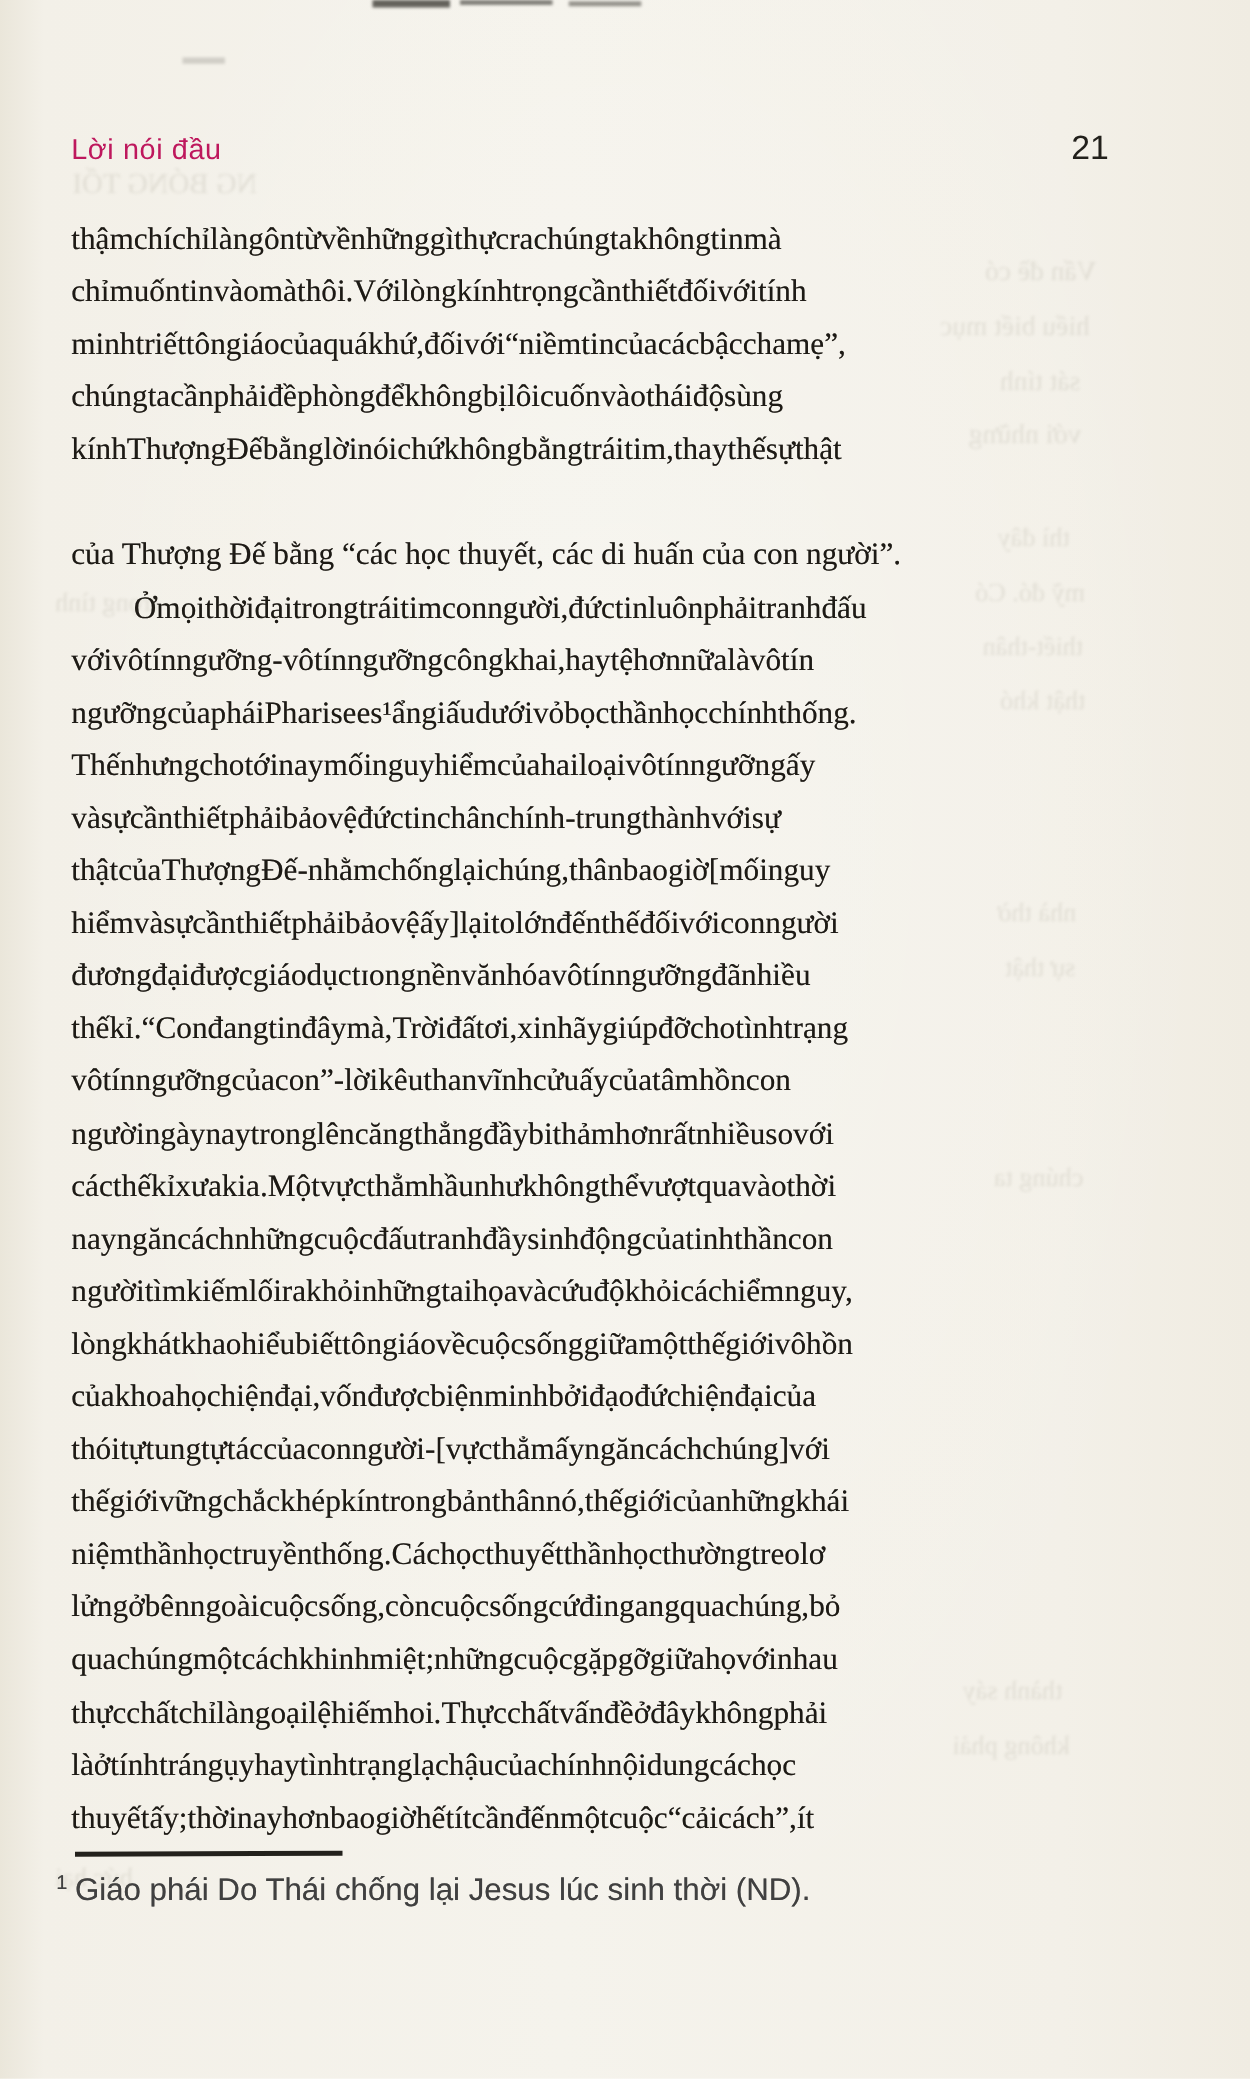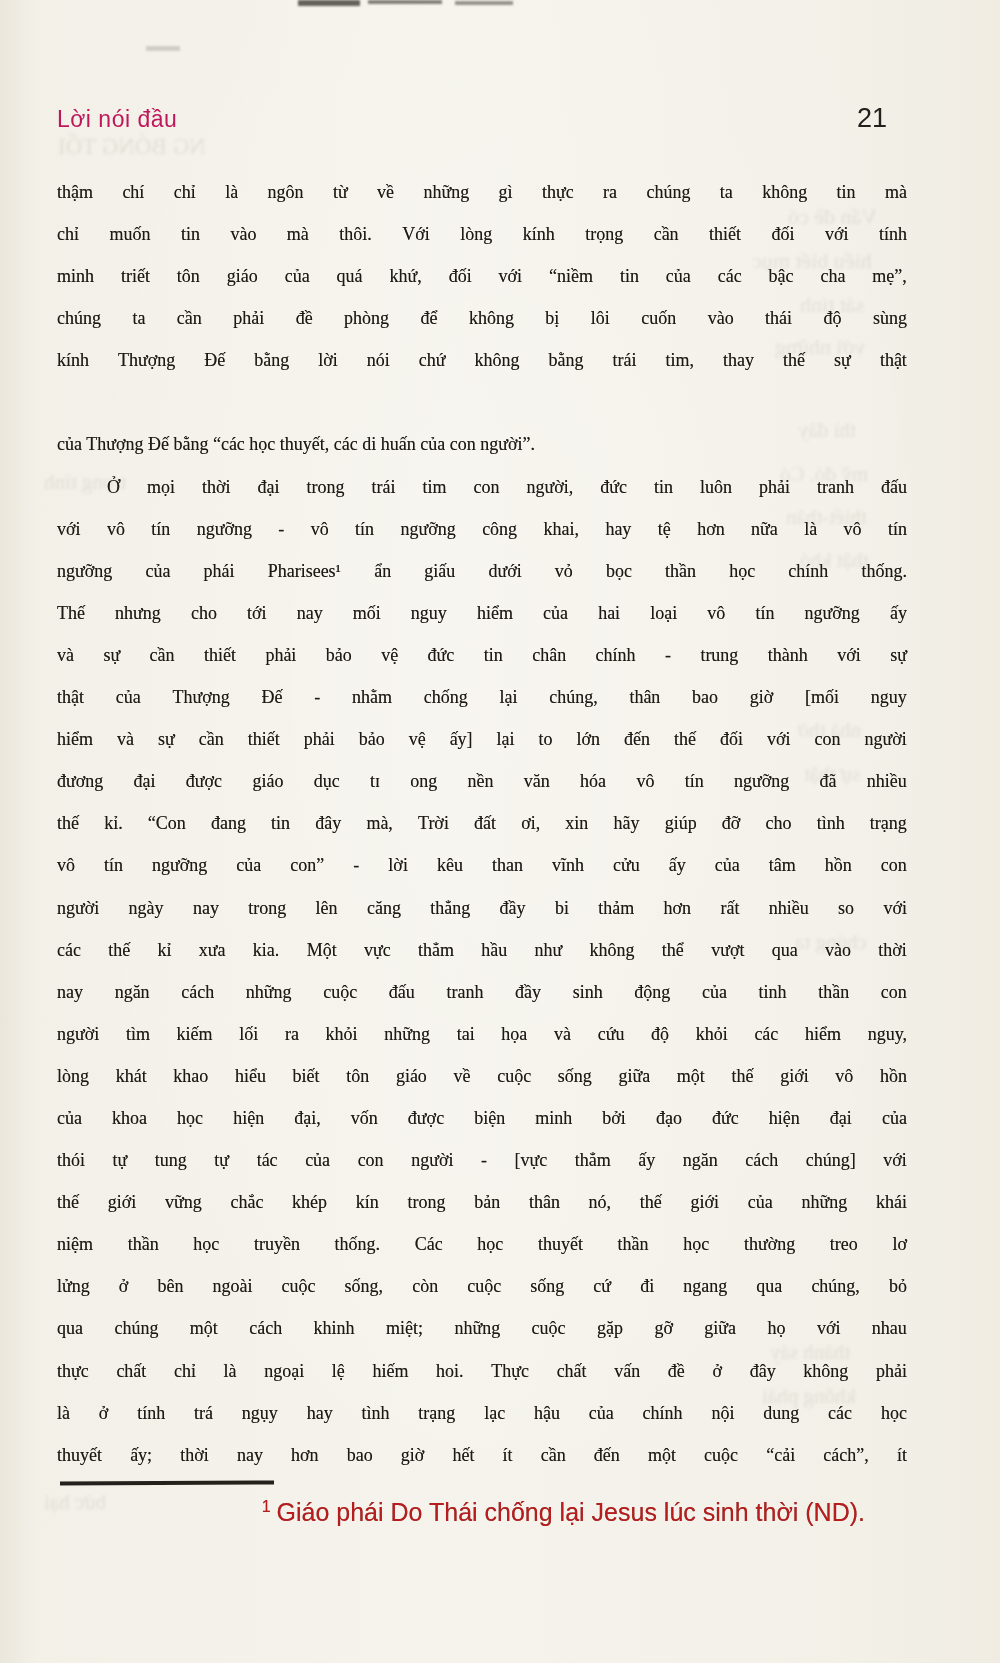--- a/index.html
+++ b/index.html
@@ -26,41 +26,40 @@
     position: absolute; right: 113px; top: 103px;
     font-family: Liberation Sans, sans-serif;
     font-size: 27px; line-height: 30px; color: #22201b;
   }
 
   
   .body-text {
     position: absolute; left: 57px; top: 171px; width: 850px;
   }
   .line {
-    display: flex; justify-content: space-between;
+    display: flex; 
     height: 42.1px; line-height: 42.1px;
-    font-size: 18px; white-space: nowrap;
+    font-size: 25px; white-space: nowrap;
     text-shadow: 0 0 0.5px rgba(24,20,14,0.55);
   }
   .line span { display: inline-block; }
   .line.indent { padding-left: 50px; }
   .line.plain { display: block; white-space: normal; margin-top: 42px; }
 
   
   .footnote-rule {
     position: absolute; left: 60px; top: 1481px;
     width: 214px; height: 4px; background: #23211c;
     transform: rotate(-0.25deg);
   }
   .footnote {
     position: absolute; left: 45px; top: 1494px; width: 820px;
     font-family: "Liberation Sans", "DejaVu Sans", sans-serif;
-    font-size: 25px; line-height: 36px; color: #b91c1c;
+    font-size: 25px; line-height: 36px; color: #404040;
     text-shadow: 0 0 0.4px rgba(20,20,20,0.5);
-    text-align: right;
   }
   .footnote sup { font-size: 16px; line-height: 0; margin-right: 6px; }
 
   
   .ghost {
     position: absolute;
     font-family: "Liberation Serif", "DejaVu Serif", serif;
     color: #716c58;
     opacity: 0.14;
     transform: scaleX(-1);

